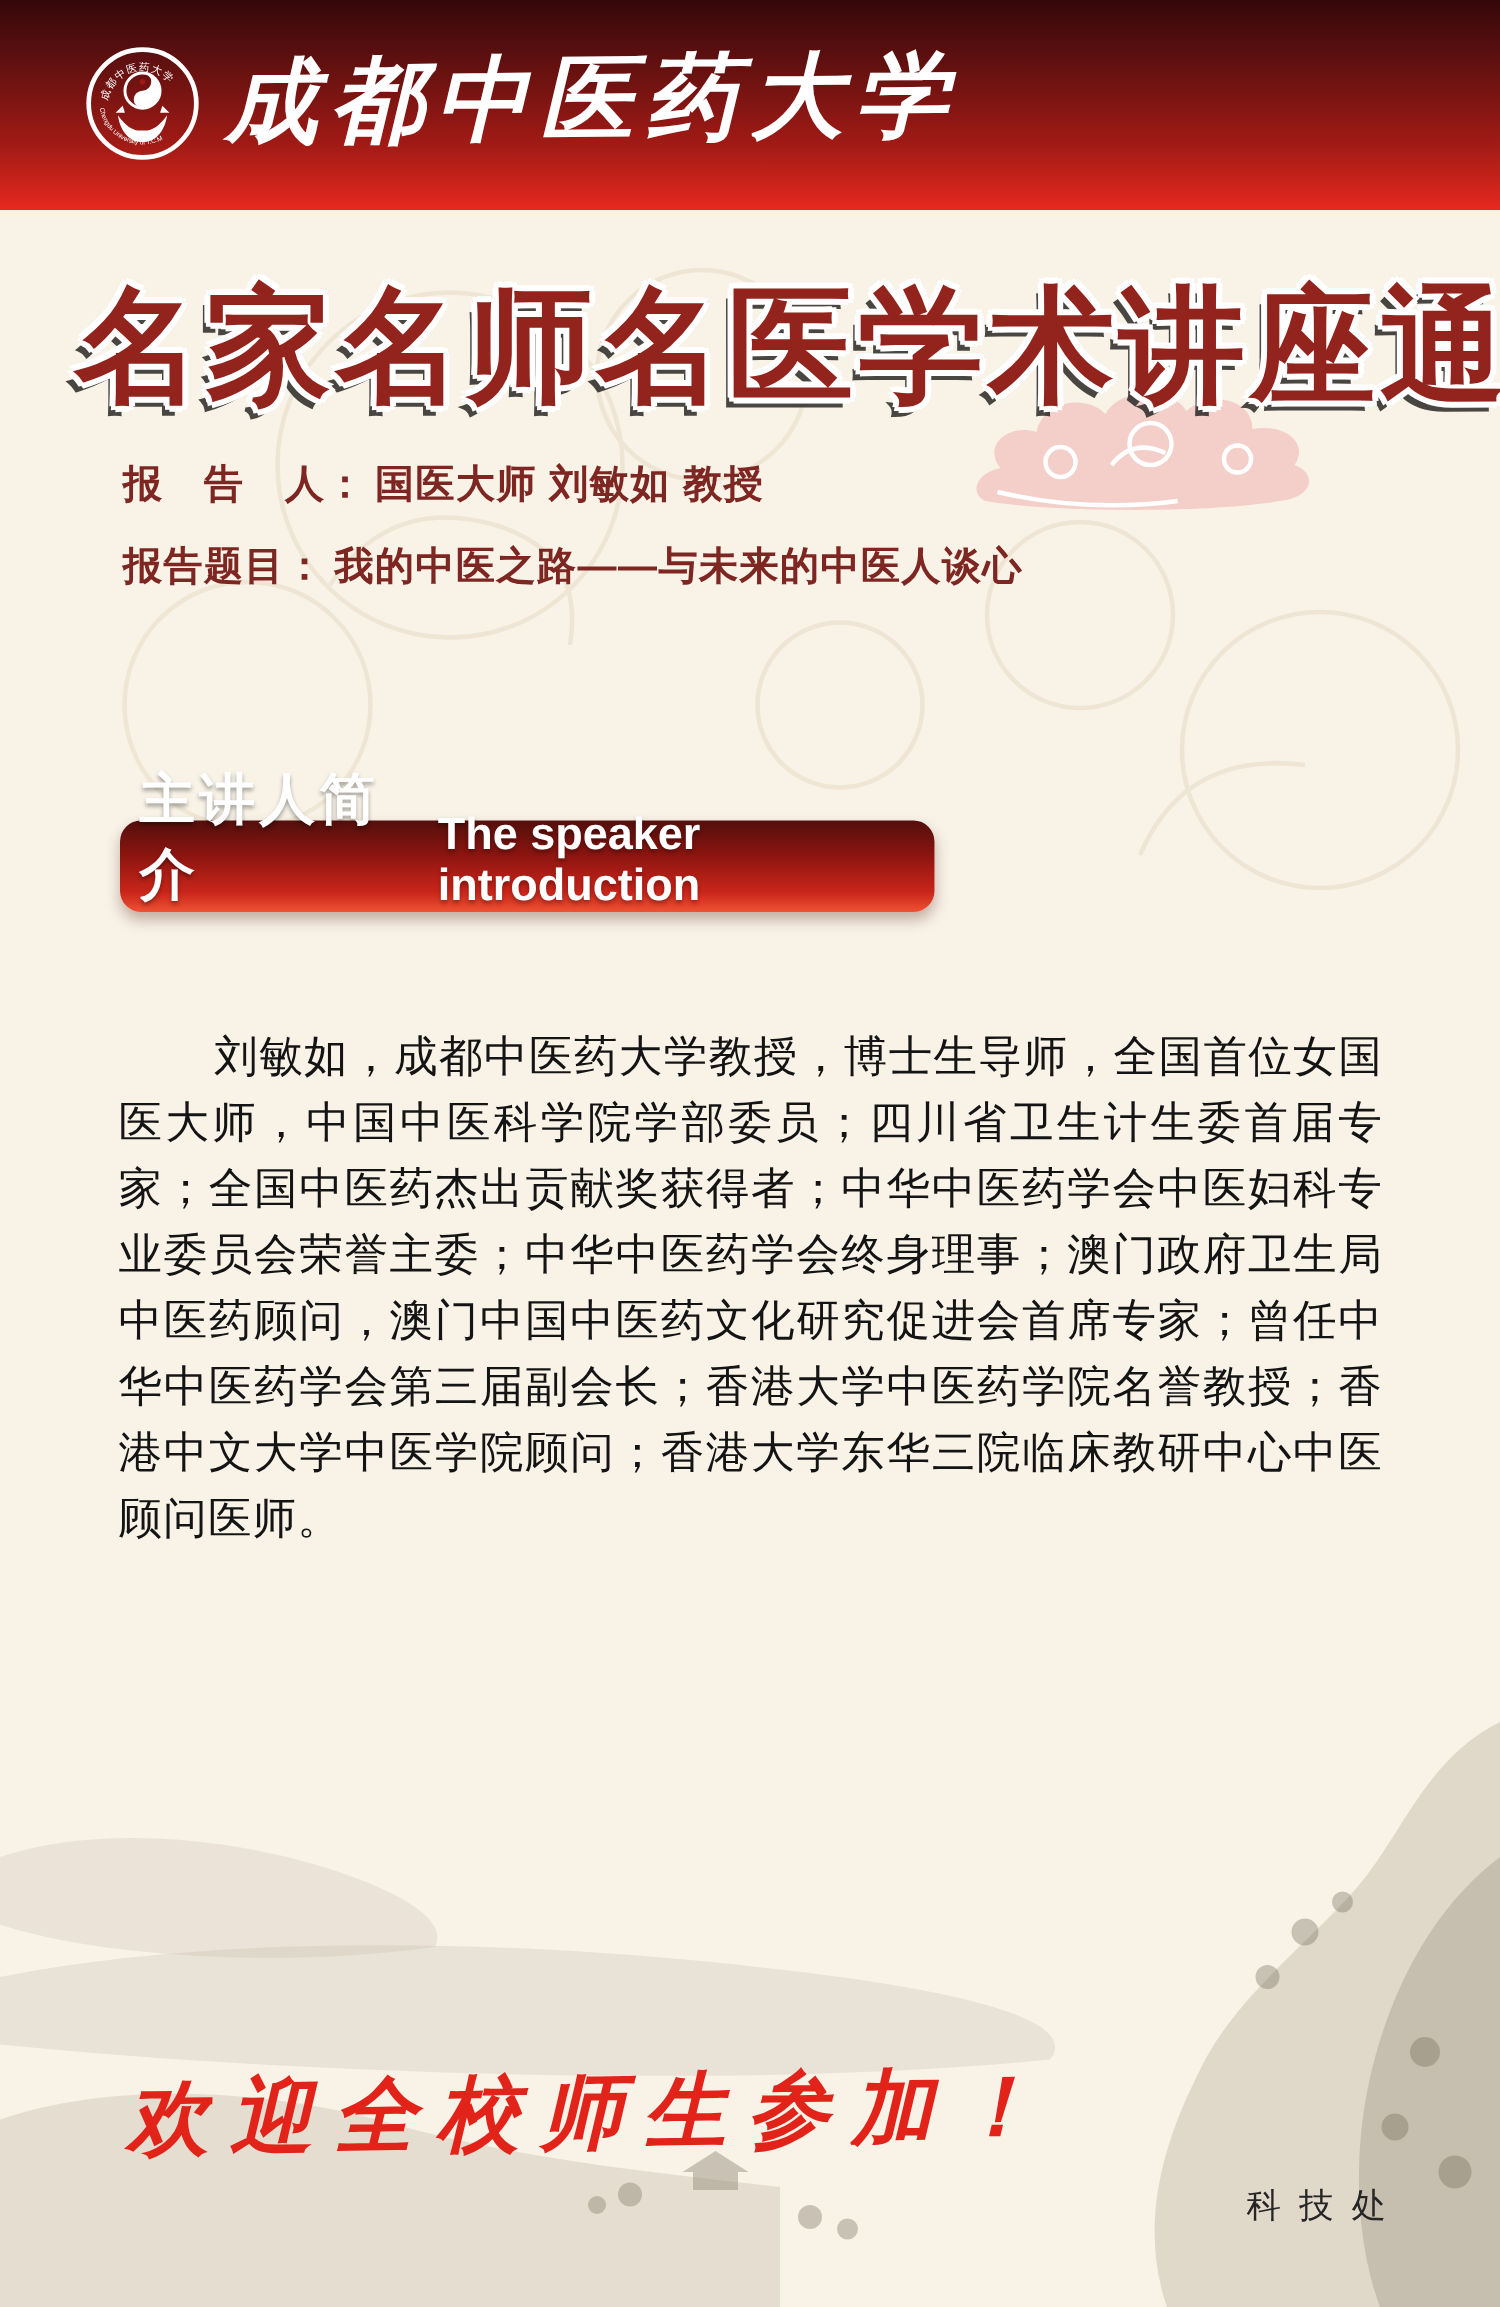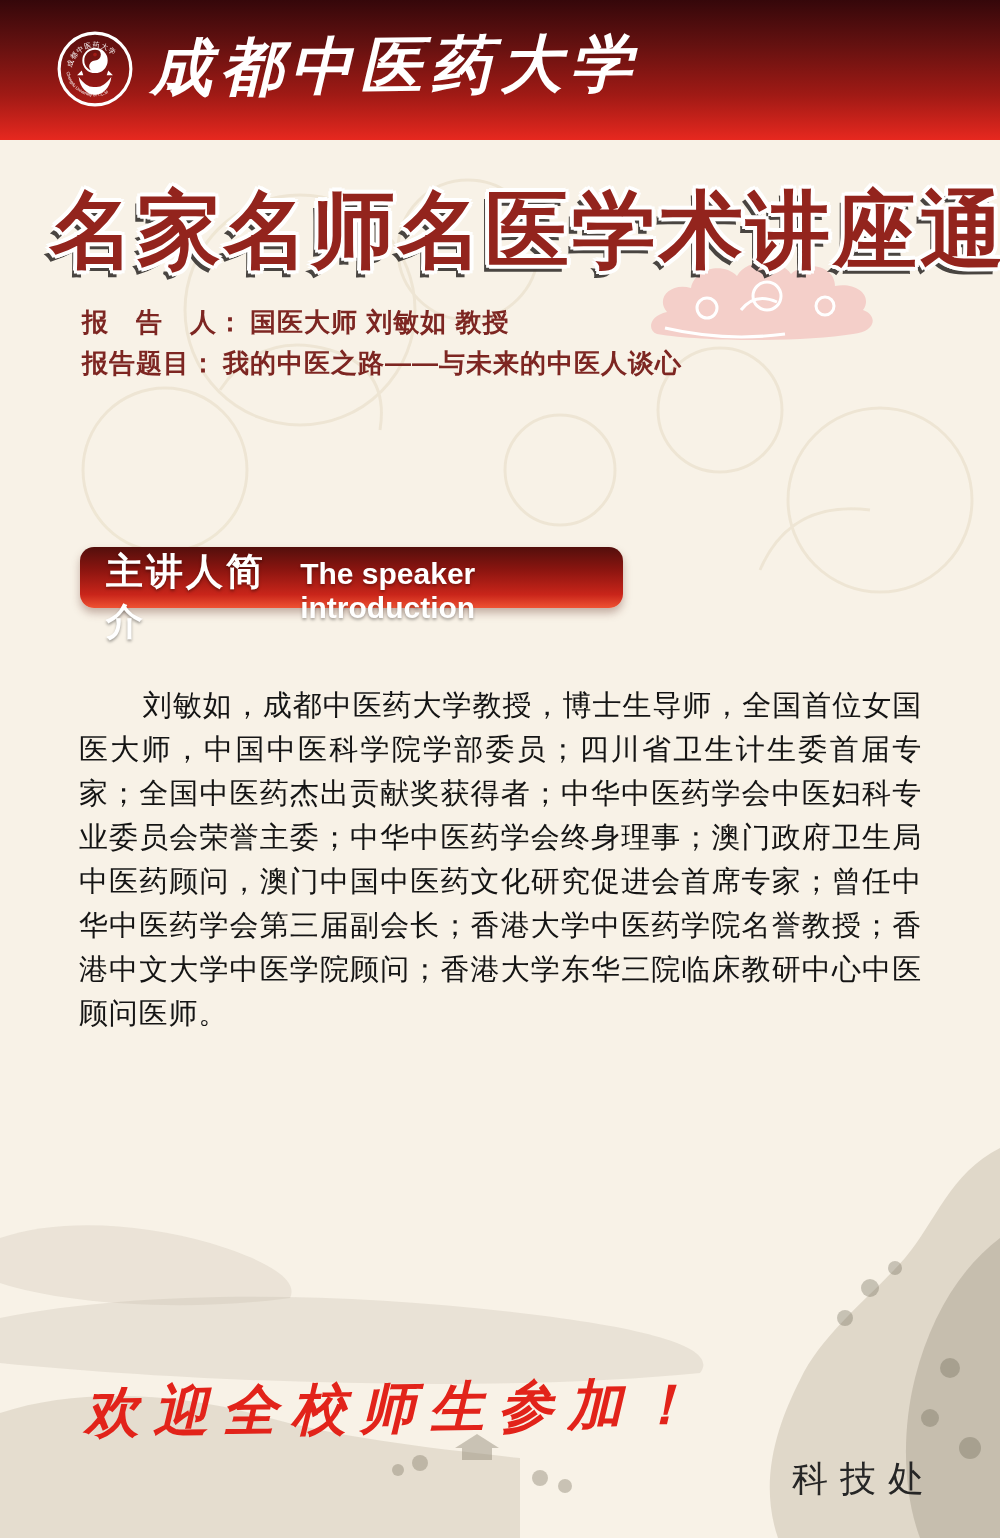--- a/index.html
+++ b/index.html
@@ -24,38 +24,38 @@
          text-shadow:
            -3px -3px 0 #fff, 3px -3px 0 #fff, -3px 3px 0 #fff, 3px 3px 0 #fff,
            -4px 0 0 #fff, 4px 0 0 #fff, 0 -4px 0 #fff, 0 4px 0 #fff,
            -5px 7px 0 rgba(48,44,42,0.88);}
   
   .detail-row{position:absolute;left:82px;font-size:26px;font-weight:bold;
               color:#7d2622;letter-spacing:1px;white-space:nowrap;}
   .detail-row .val{margin-left:6px;}
   
   .section-banner{position:absolute;left:80px;top:547px;width:543px;height:61px;
-        border-radius:14px;display:flex;align-items:flex-start;padding:0 0 0 26px;
+        border-radius:14px;display:flex;align-items:flex-end;padding:0 0 0 13px;
         box-sizing:border-box;gap:14px;
         background:linear-gradient(180deg,#530f0c 0%,#8c1510 38%,#c9251a 78%,#ef5233 100%);
         box-shadow:0 5px 9px rgba(96,45,33,0.35);}
   .section-banner .zh{font-size:37px;font-weight:bold;color:#fff;letter-spacing:3px;
         text-shadow:0 2px 3px rgba(0,0,0,0.35);}
   .section-banner .en{font-size:30px;font-weight:bold;color:#fff;margin-top:10px;
         text-shadow:0 2px 3px rgba(0,0,0,0.3);}
   
   .bio{position:absolute;left:79px;top:648px;width:843px;font-size:29px;
        line-height:44px;color:#141414;text-align:justify;text-justify:inter-character;
        letter-spacing:0.8px;margin-top:35px;}
   .bio p{margin:0 0 4px 0;text-indent:2.2em;}
   
   .welcome{position:absolute;left:84px;top:1372px;font-size:55px;font-weight:bold;
        font-style:italic;color:#e2231a;letter-spacing:14px;white-space:nowrap;
        transform:rotate(-0.8deg);}
-  .dept{position:absolute;right:64px;top:1455px;font-size:36px;color:#262626;
+  .dept{position:absolute;right:64px;top:1455px;font-size:23px;color:#262626;
        letter-spacing:12px;font-family:Liberation Serif, serif;}
 </style>
 </head>
 <body>
 
 <div class="poster">
 
   <svg class="bg-clouds" width="1000" height="470" viewBox="0 0 1000 470">
     <g fill="none" stroke="#ece3d0" stroke-width="3" opacity="0.8">
       <circle cx="300" cy="170" r="115"></circle>
@@ -102,21 +102,21 @@
       <path d="M20,78 q60,14 120,6"></path>
       <path d="M96,60 q14,-18 36,-8"></path>
     </g>
   </svg>
 
   <h1 class="title">名家名师名医学术讲座通知</h1>
 
   <div class="detail-row" style="top:305px">
     <span class="lbl">报　告　人：</span><span class="val">国医大师 刘敏如 教授</span>
   </div>
-  <div class="detail-row" style="top:346px">
+  <div class="detail-row" style="top:360px">
     <span class="lbl">报告题目：</span><span class="val">我的中医之路——与未来的中医人谈心</span>
   </div>
 
   <div class="section-banner">
     <span class="zh">主讲人简介</span>
     <span class="en">The speaker introduction</span>
   </div>
 
   <div class="bio">
     <p>刘敏如，成都中医药大学教授，博士生导师，全国首位女国医大师，中国中医科学院学部委员；四川省卫生计生委首届专家；全国中医药杰出贡献奖获得者；中华中医药学会中医妇科专业委员会荣誉主委；中华中医药学会终身理事；澳门政府卫生局中医药顾问，澳门中国中医药文化研究促进会首席专家；曾任中华中医药学会第三届副会长；香港大学中医药学院名誉教授；香港中文大学中医学院顾问；香港大学东华三院临床教研中心中医顾问医师。</p>

